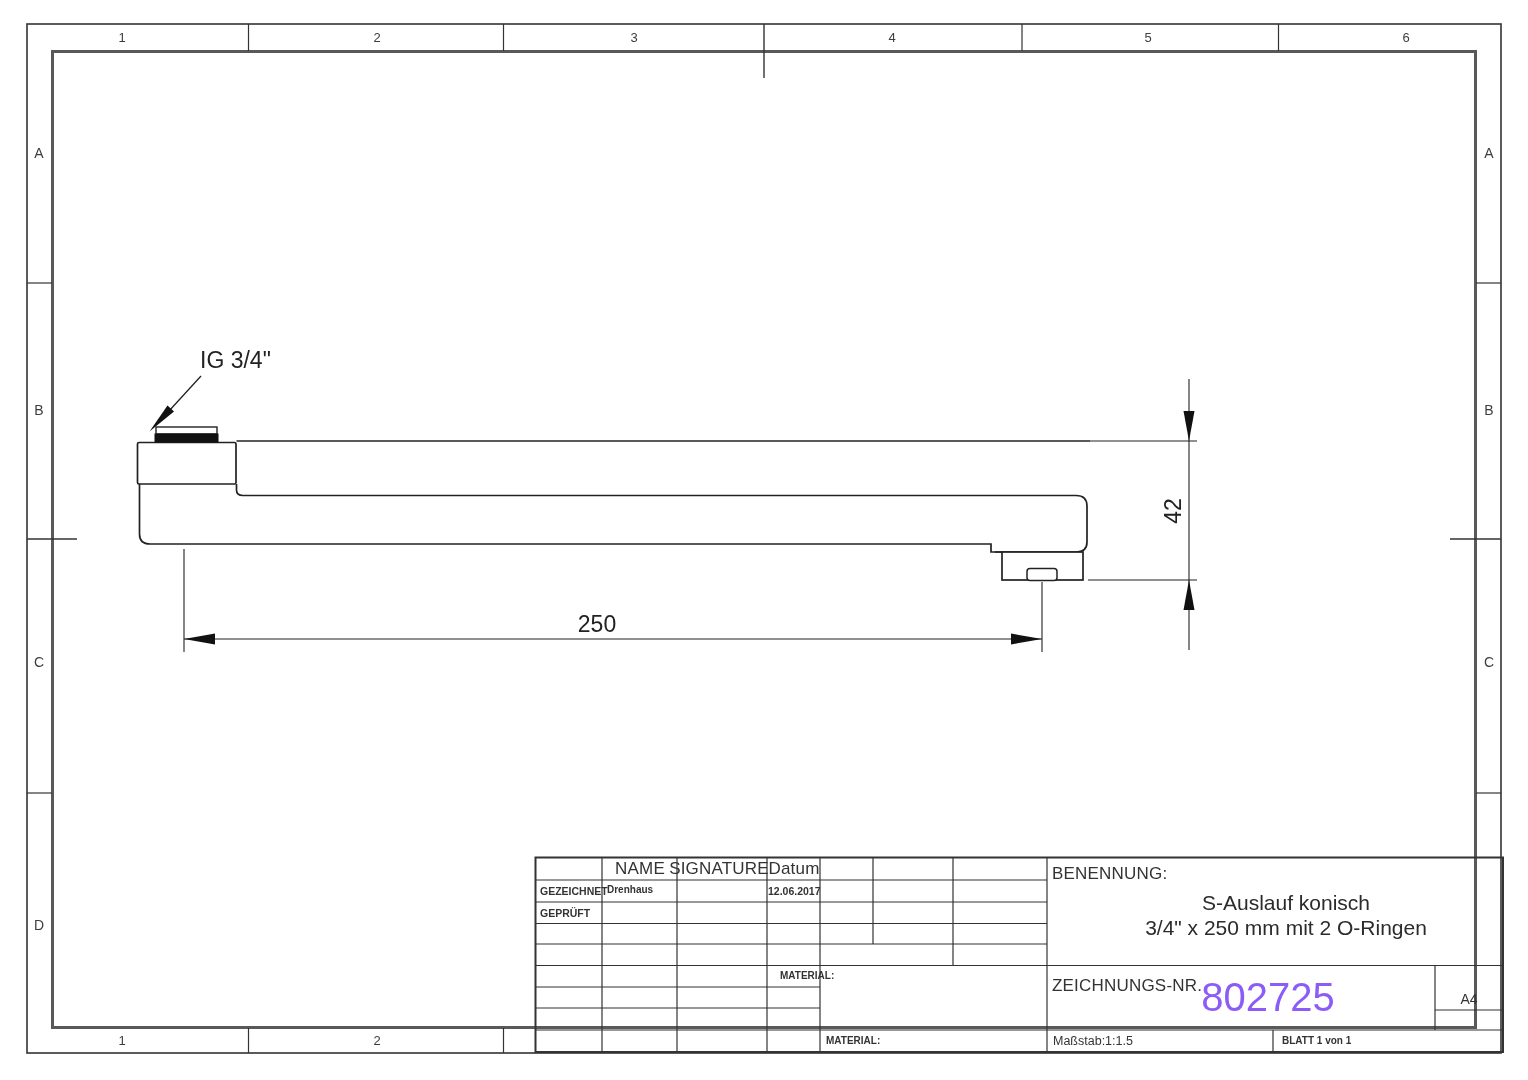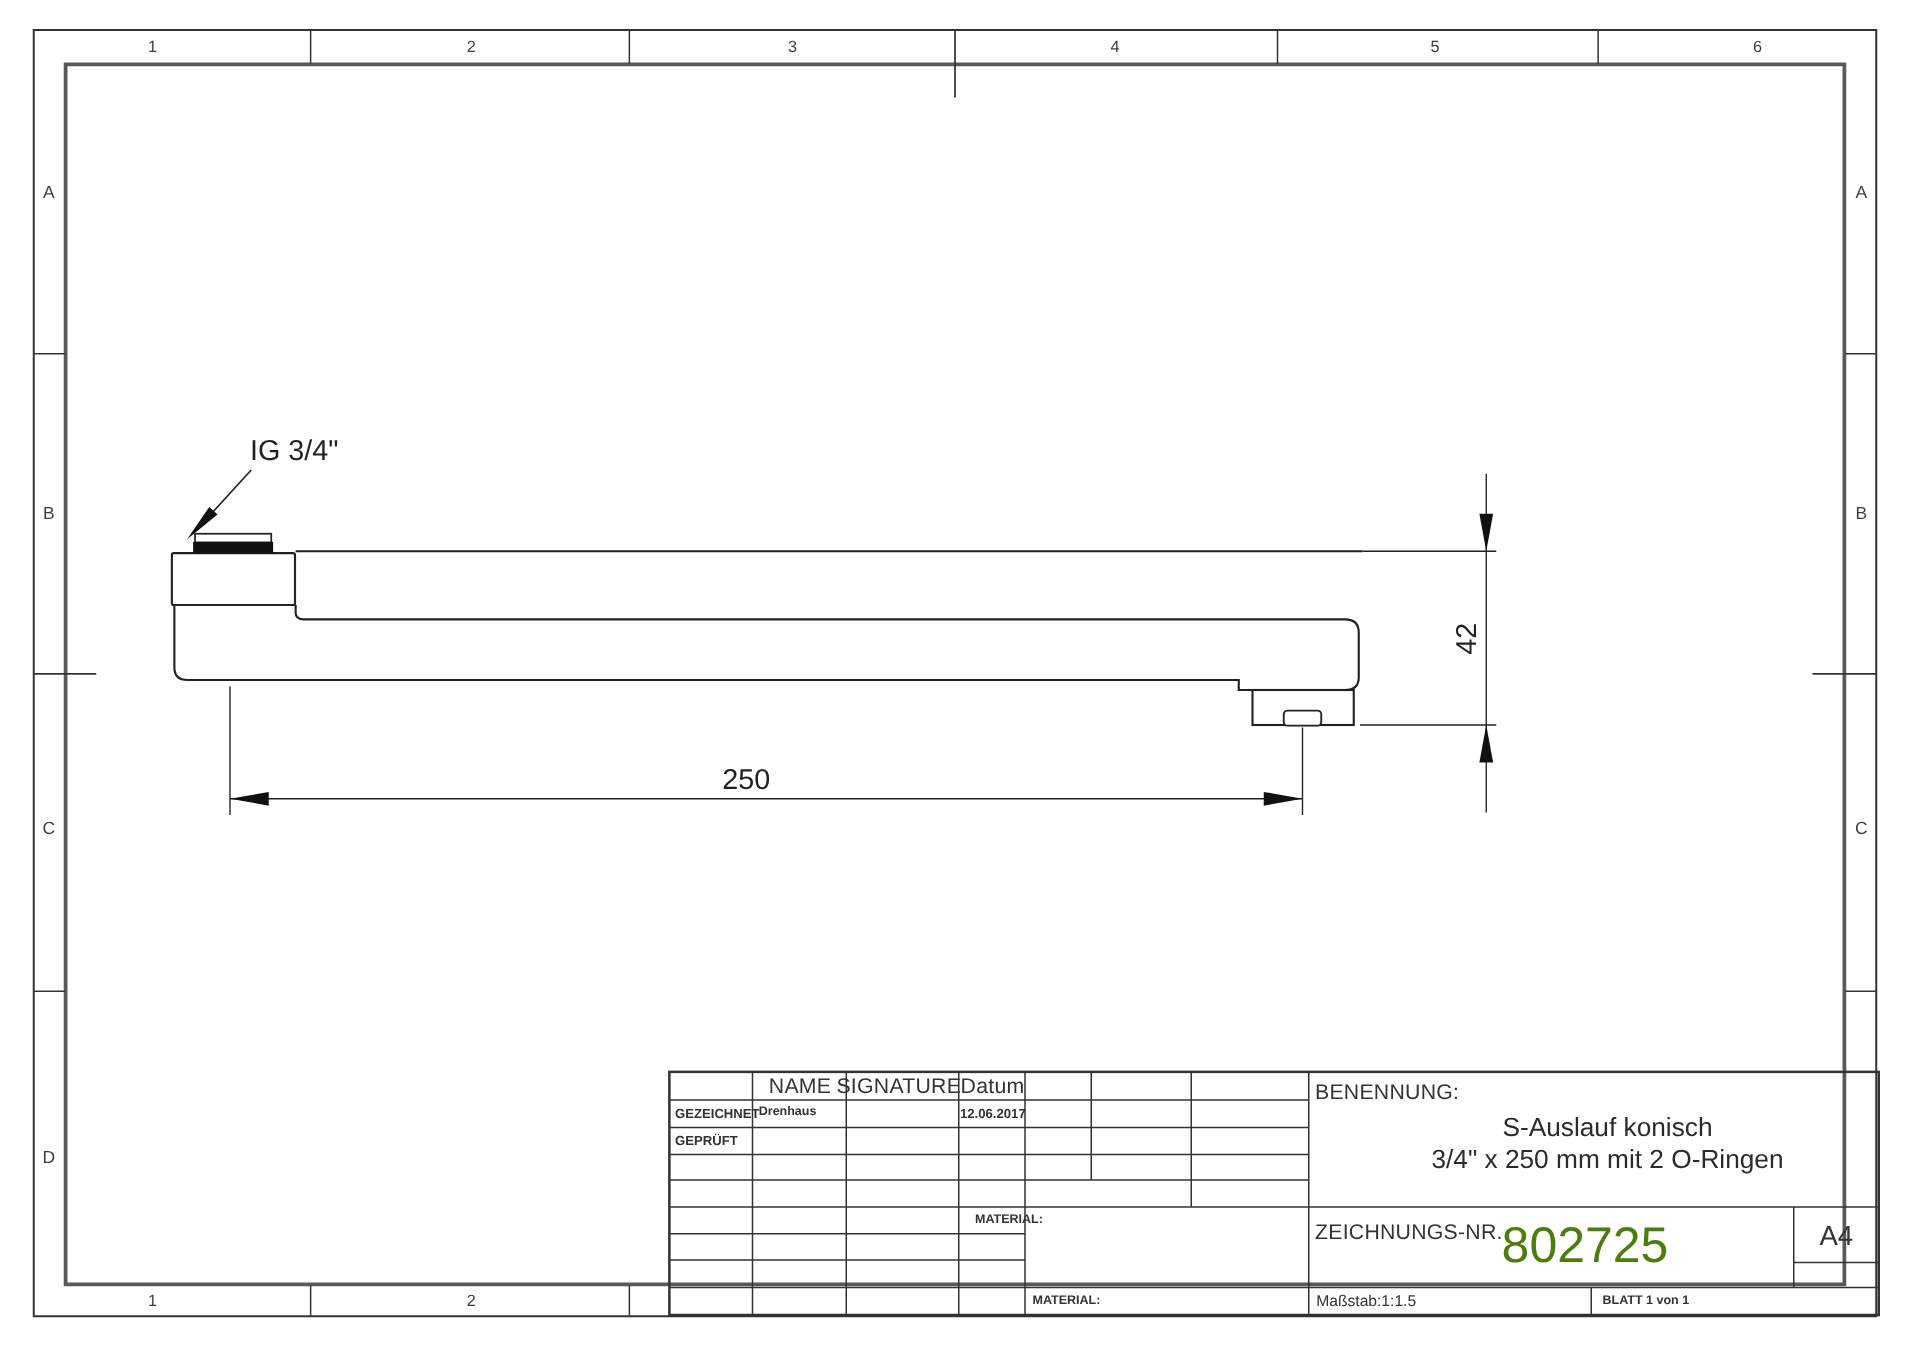--- a/index.html
+++ b/index.html
@@ -14,22 +14,22 @@
   .zrow{font-size:14px;color:#3d3d3d;}
   .tb-small{font-size:17px;letter-spacing:0.2px;}
   .tb-tiny{font-size:10.5px;font-weight:bold;}
   .tb-val{font-size:10px;font-weight:bold;}
   .dimtxt{font-size:23px;color:#222;}
   .rot90{transform:translate(-50%,-50%) rotate(-90deg);}
   .title-lines{
     position:absolute;left:1069px;top:874px;width:434px;text-align:center;
     font-size:21px;line-height:25px;color:#2b2b2b;margin-top:16px;
   }
-  .big-no{font-size:40px;color:#4d7c0f;}
-  .a4{font-size:22px;}
+  .big-no{font-size:40px;color:#8b5cf6;}
+  .a4{font-size:14px;margin-top:10px;}
   .ig{font-size:23px;color:#222;}
 </style>
 </head>
 <body>
 
 <div class="sheet">
 
   <svg width="1528" height="1080" viewBox="0 0 1528 1080">
 
     <g stroke="#333" fill="none">

